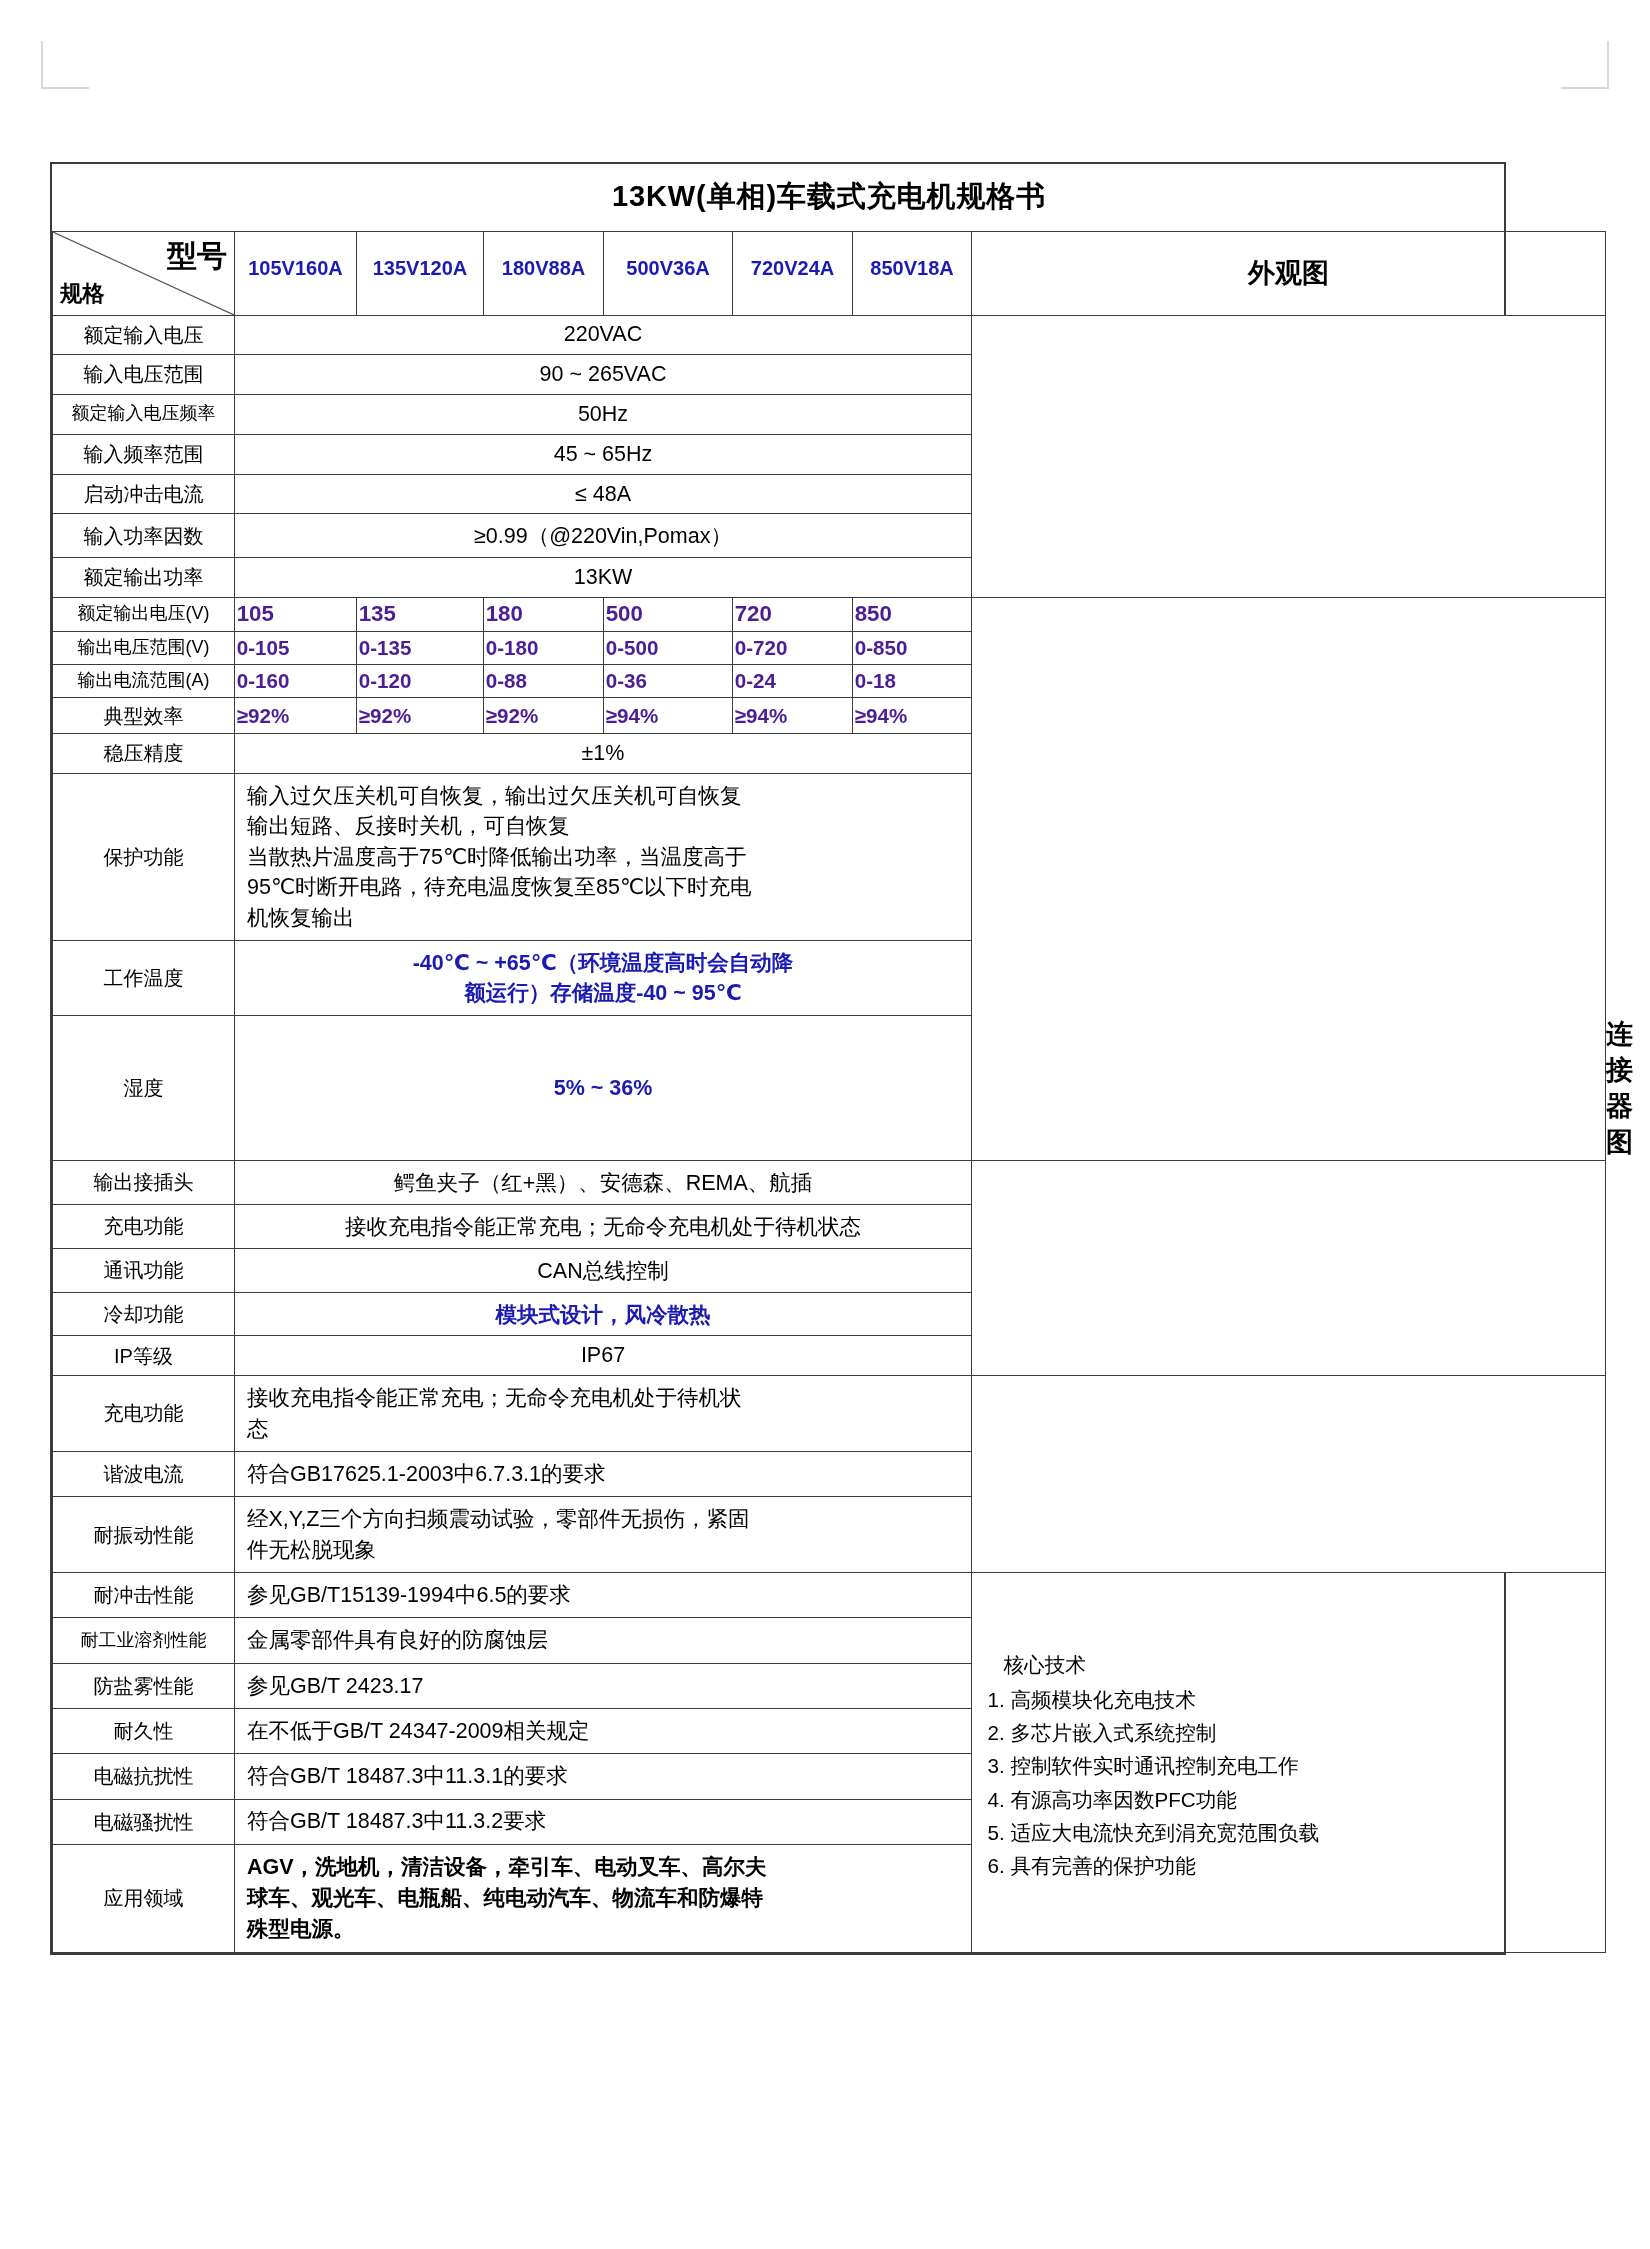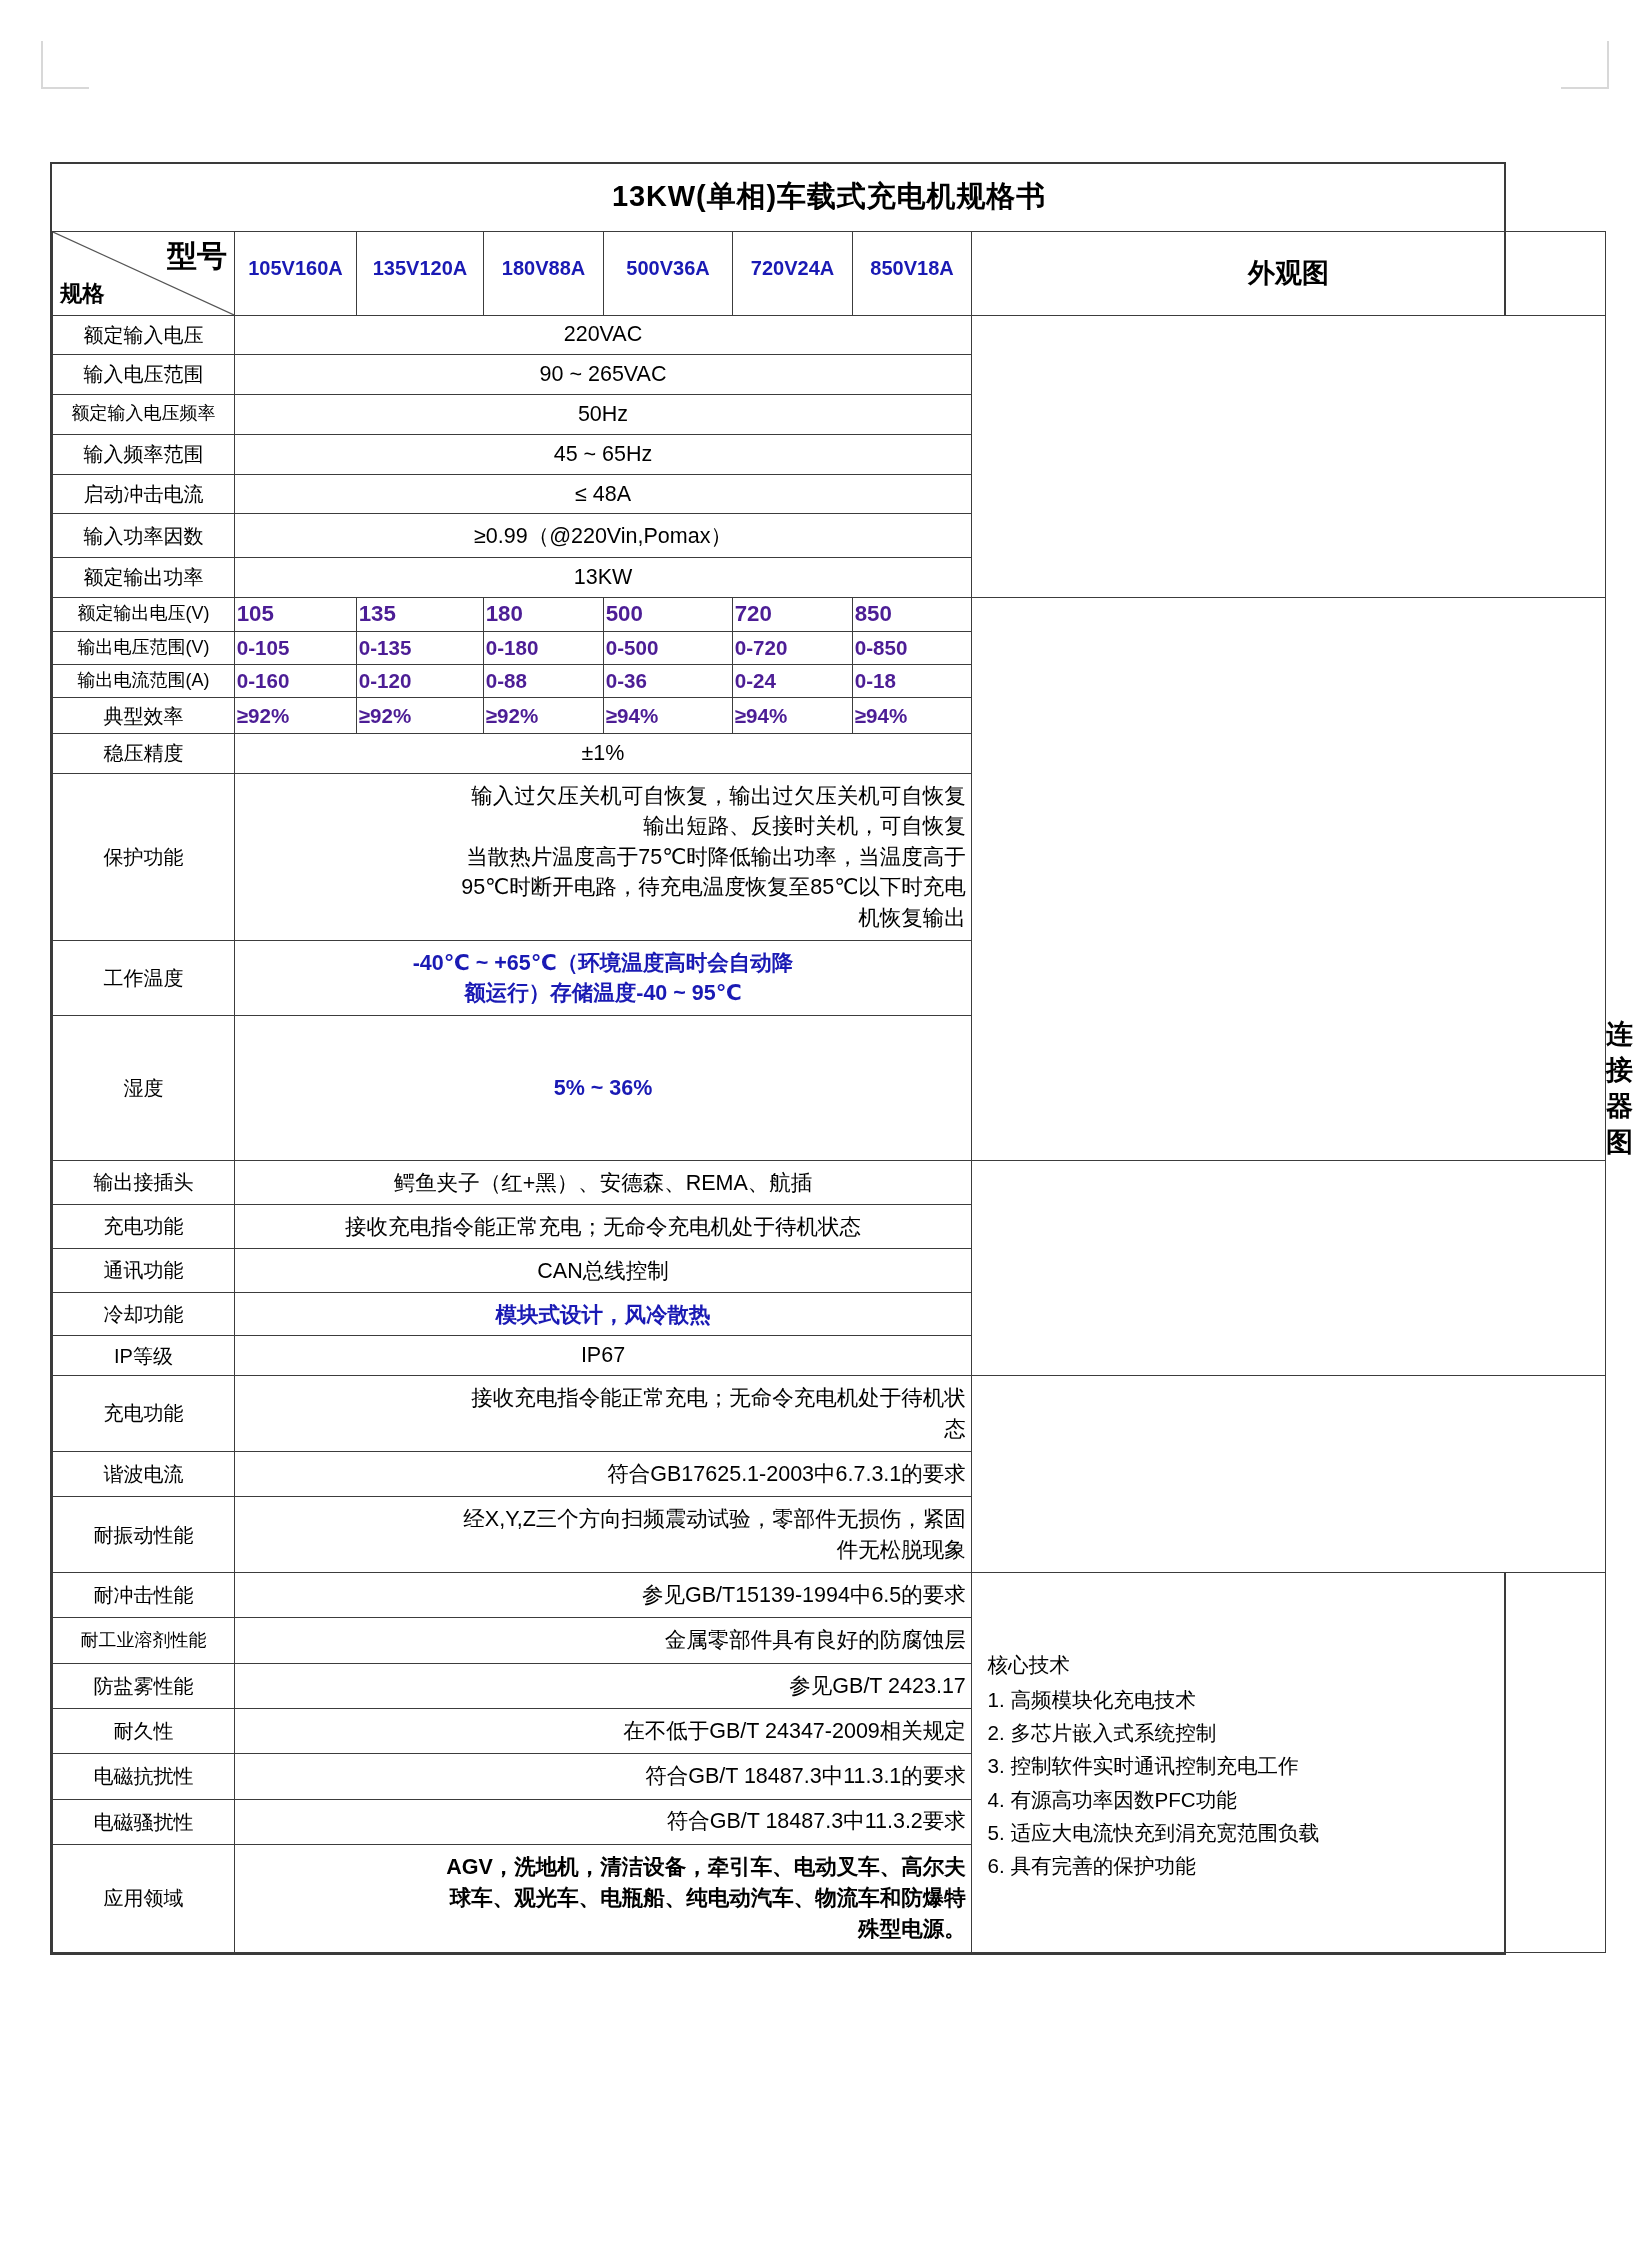--- a/index.html
+++ b/index.html
@@ -80,21 +80,21 @@
     padding:5.2px 3.4px !important;
     line-height:1.22;
   }
   .pname.sm { font-size:18px; }
   .pval {
     text-align:center;
     font-size:21.5px;
     padding:6.9px 5.2px !important;
   }
   .pval.left {
-    text-align:right;
+    text-align:left;
     padding-left:12px !important;
     line-height:1.42;
   }
   .blue { color:#1a1ab4; font-weight:bold; }
   .bold { font-weight:bold; }
   .numcell {
     text-align:left;
     font-size:22.3px;
     font-weight:bold;
     color:#4c1d95;
@@ -108,21 +108,21 @@
   .panewrap { position:relative; width:100%; height:100%; }
 
   
   .core {
     padding:13.8px 8.6px 8.6px 15.5px !important;
     vertical-align:top;
     font-size:20.6px;
     line-height:1.62;
     text-align:left;
   }
-  .core .ct-title { margin-bottom:1.7px; }
+  .core .ct-title { margin-bottom:1.7px;margin-left:16px; }
   .core .ct-item { white-space:nowrap; }
 
   
   .render { position:absolute; left:0; top:0; width:100%; height:100%; }
 
   
   .dimwrap { position:absolute; left:0; top:0; width:100%; height:100%; }
 
   .dimtxt { fill:#e05a5a; font-size:17px; font-family:"Liberation Serif",serif; }
 </style>

